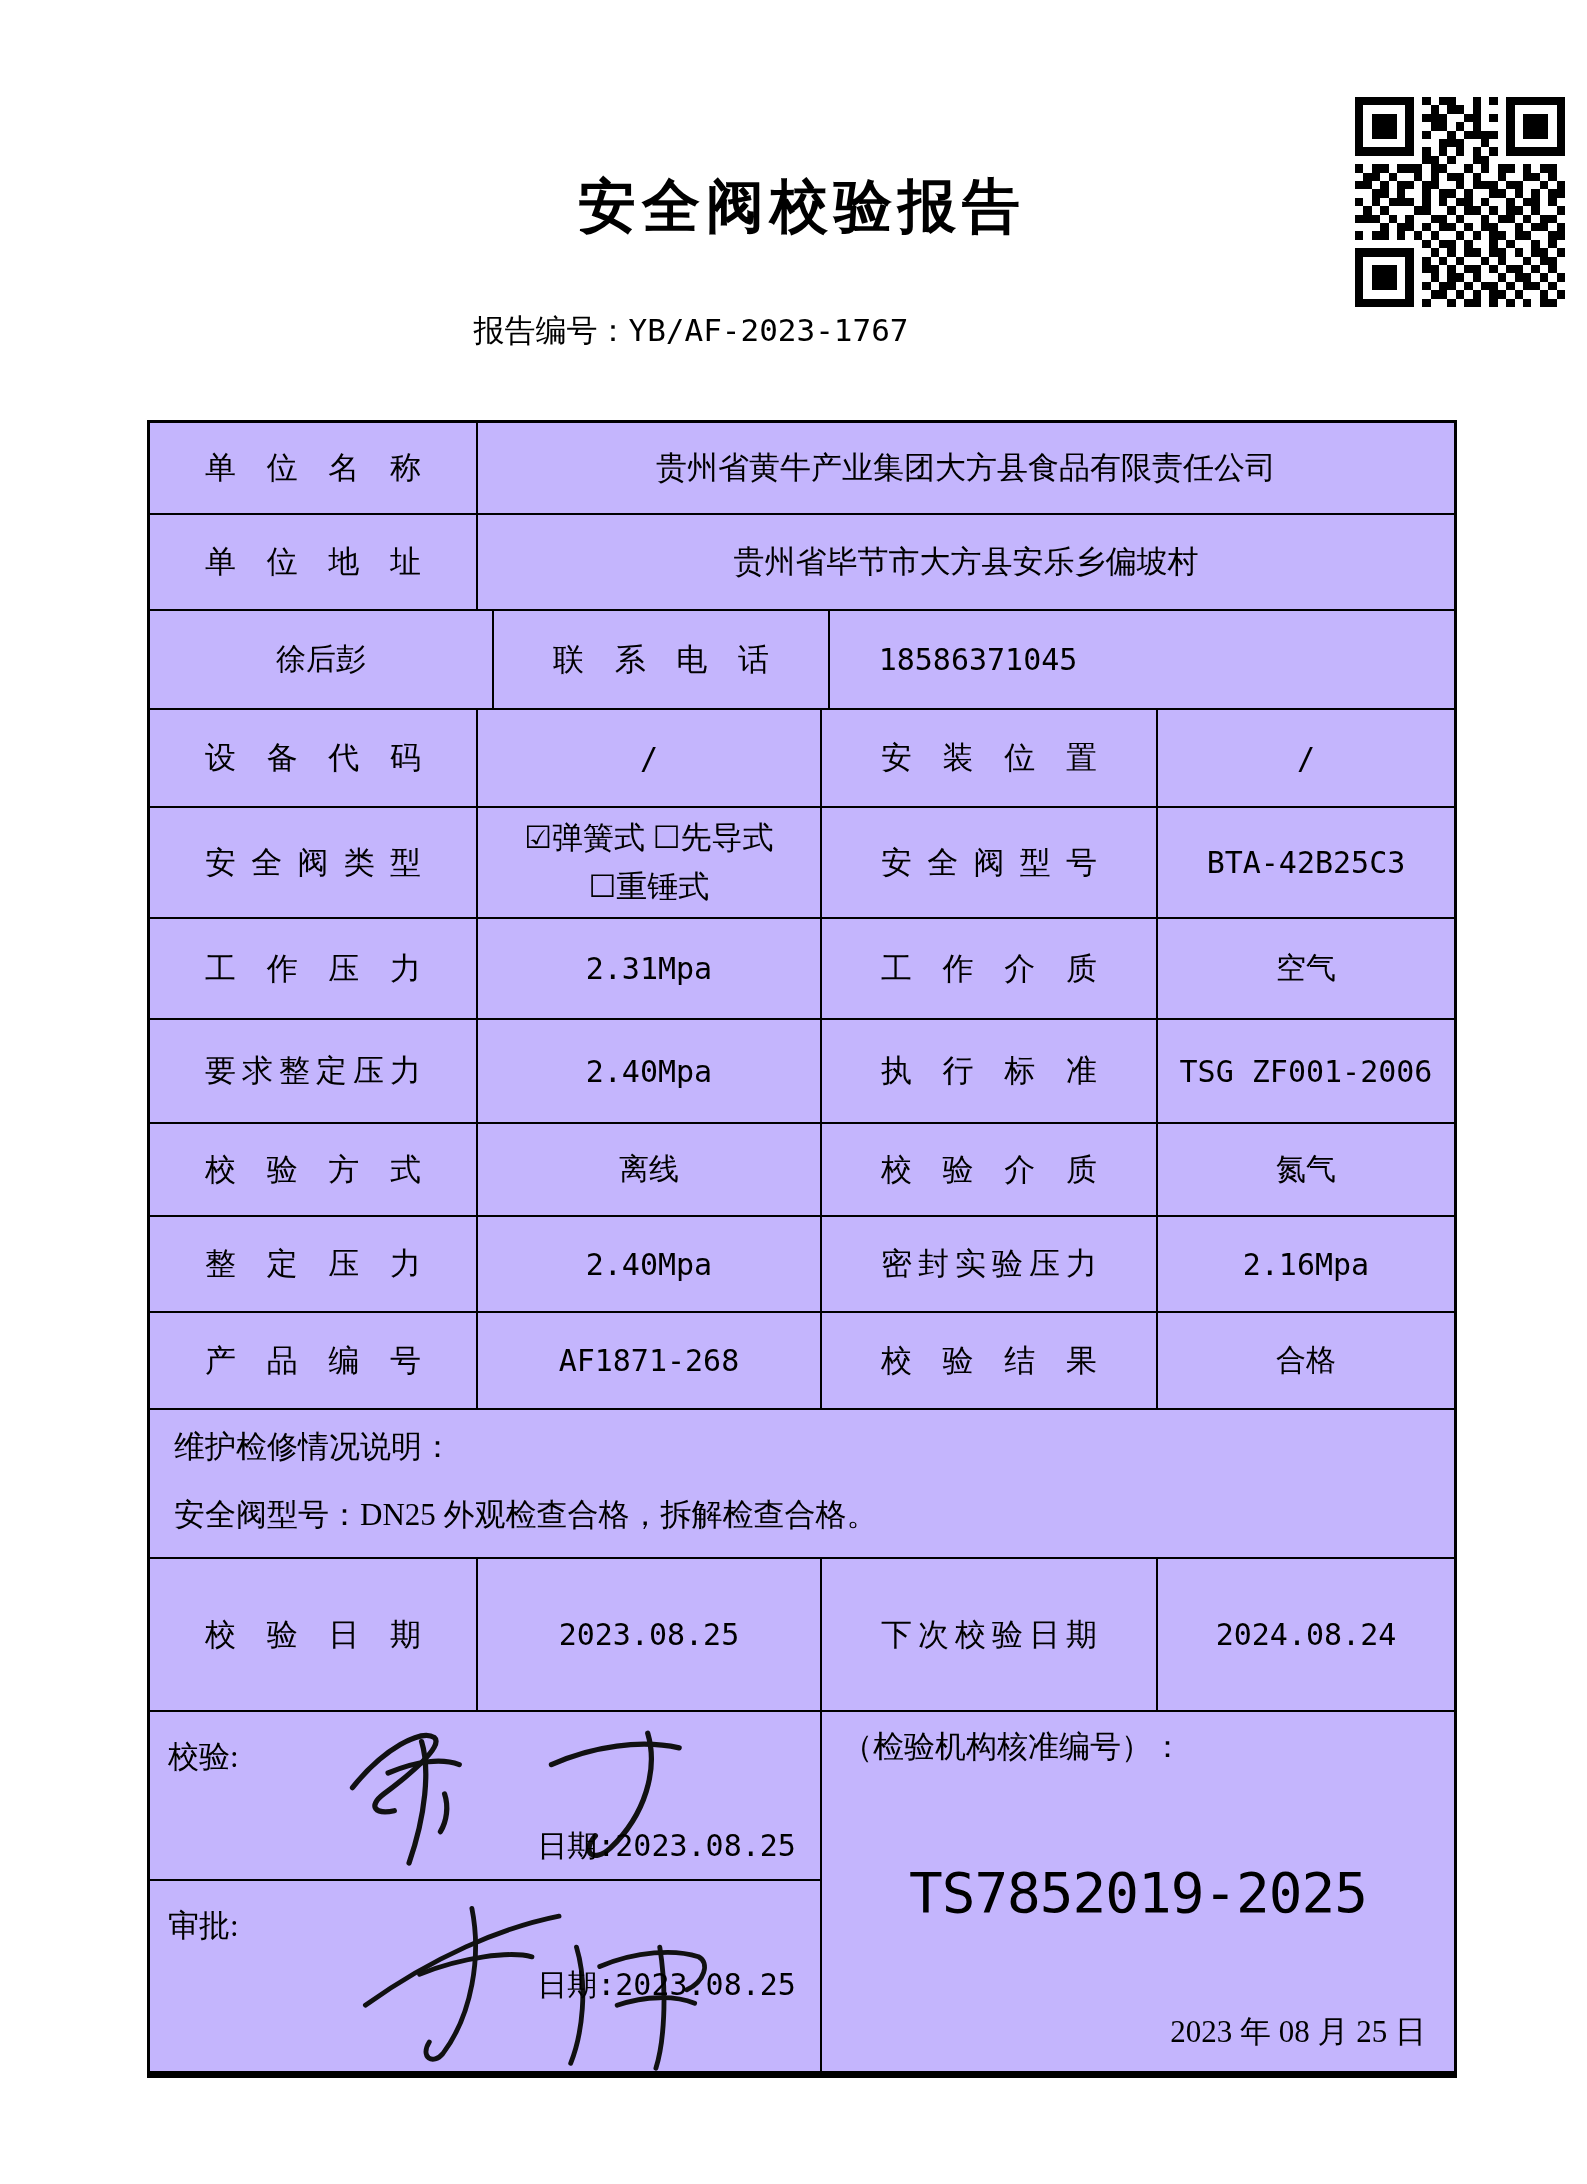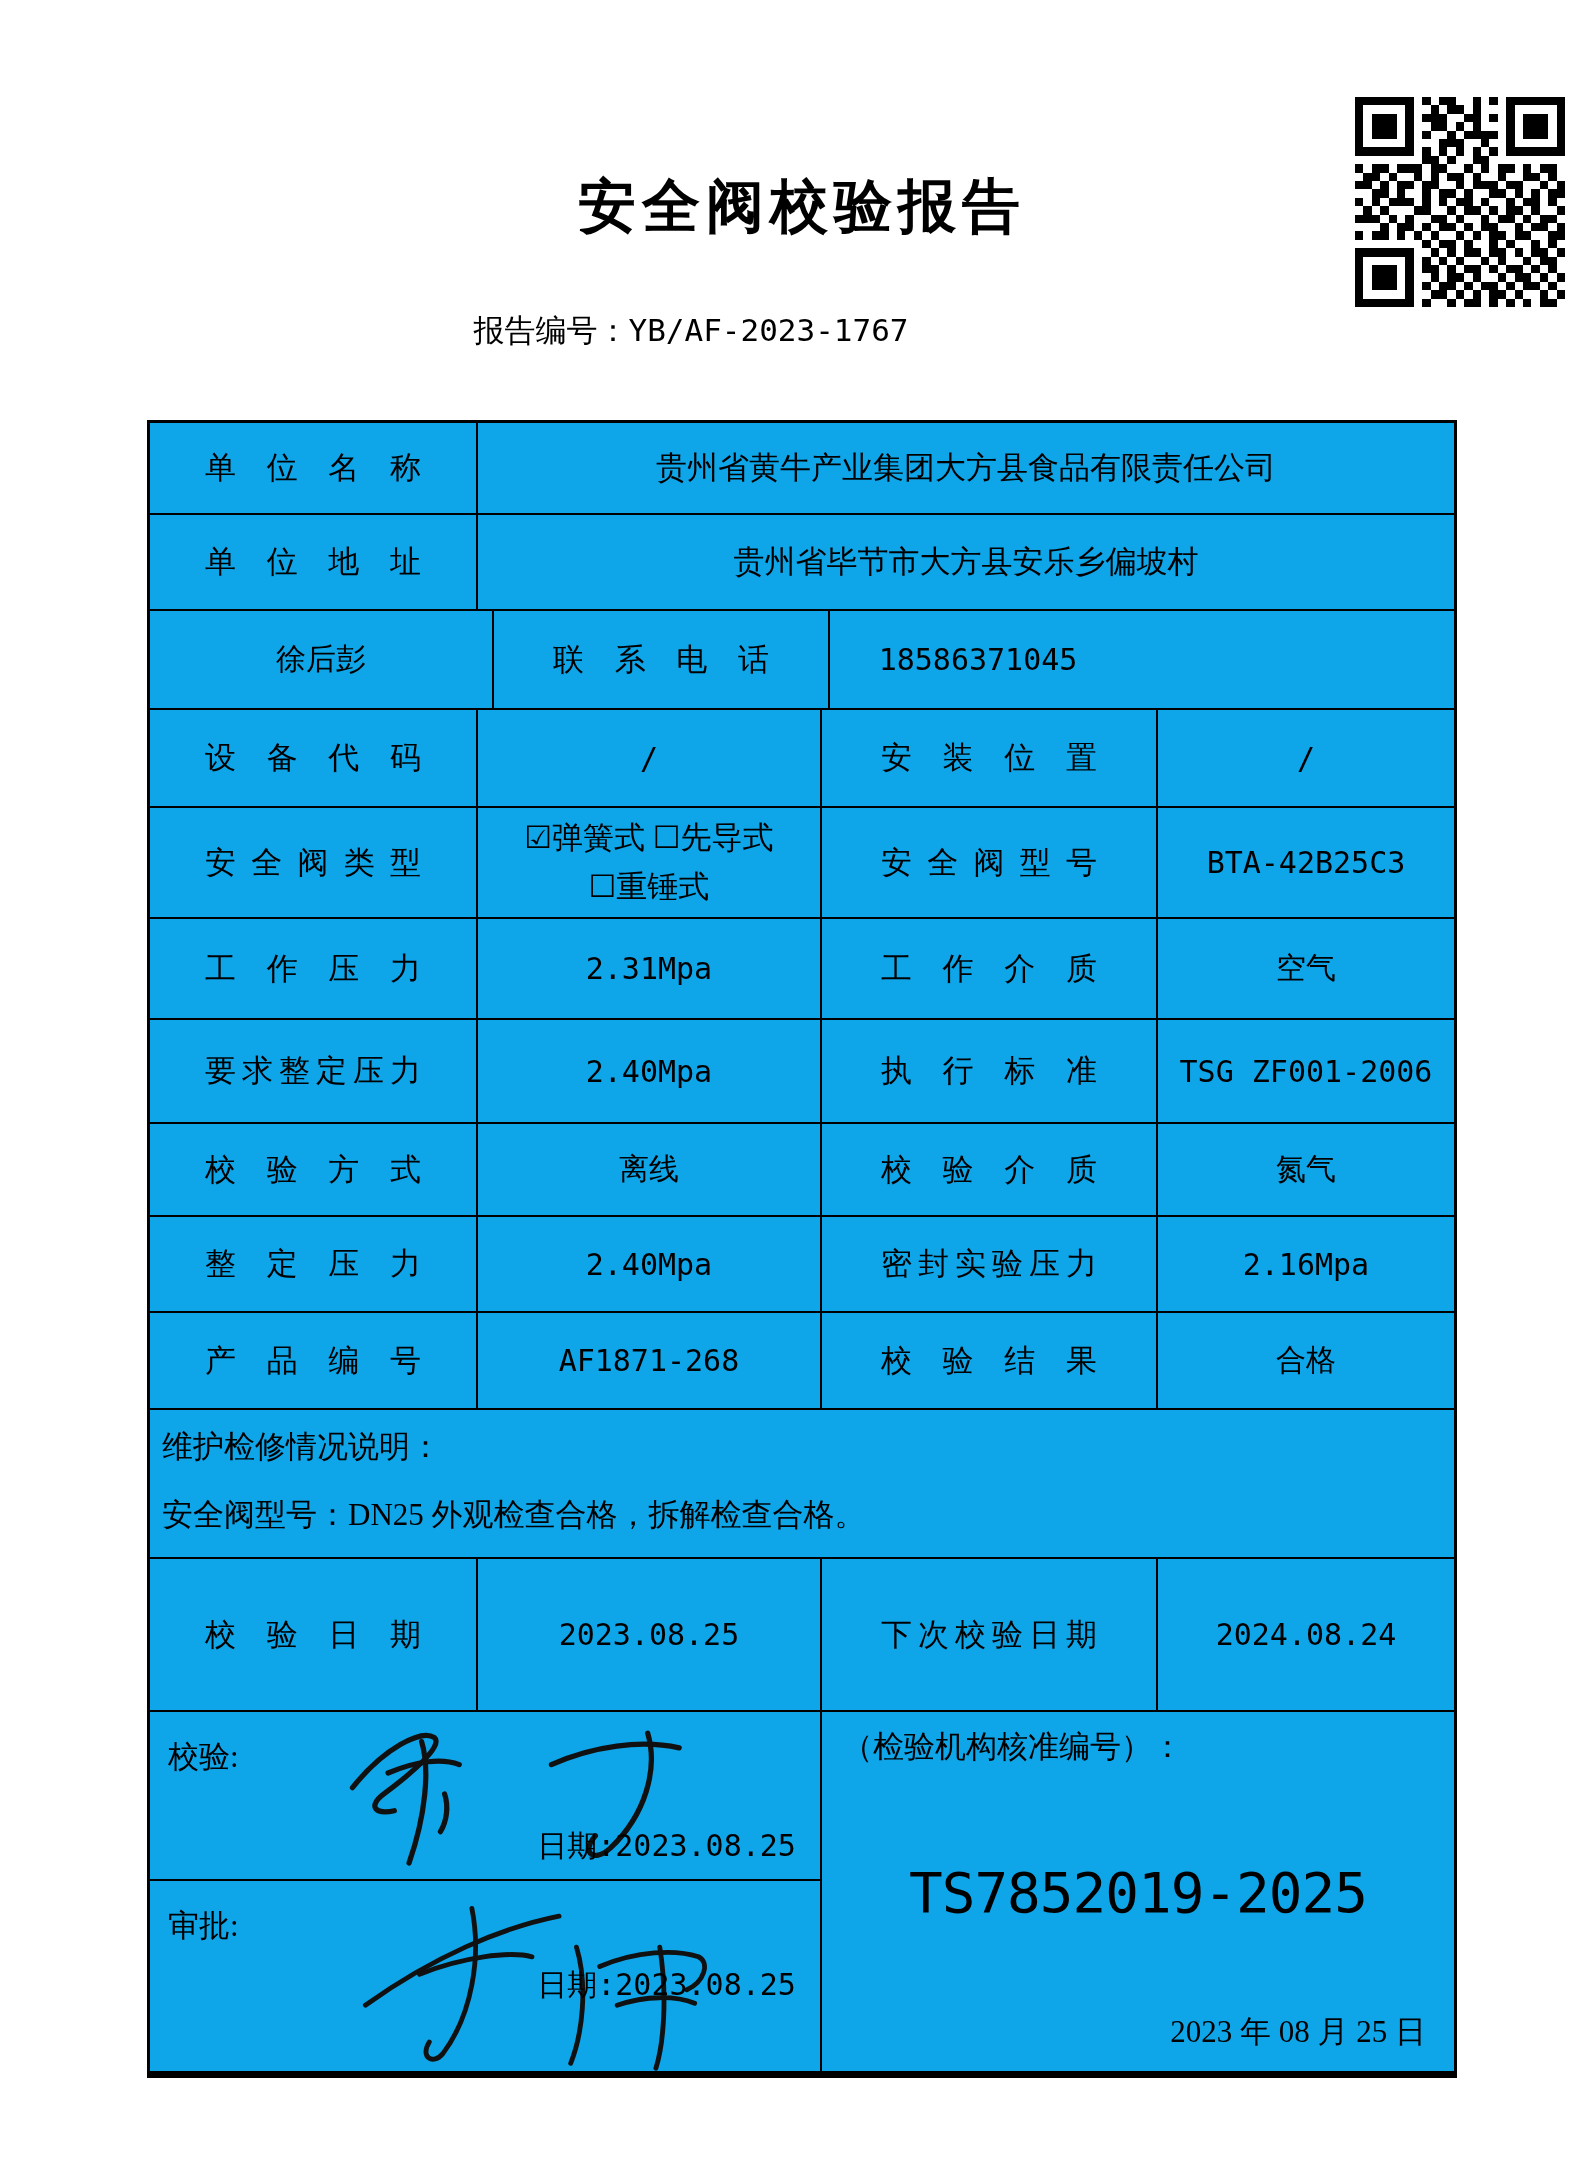--- a/index.html
+++ b/index.html
@@ -35,21 +35,21 @@
     font-size:31px;
   }
   .report-no .num { font-family:"DejaVu Sans Mono","Liberation Serif",serif; }
 
   
   .doc-table {
     margin:68px 110px 0 147px;
     width:1310px;
     border:3px solid #000;
     border-bottom-width:7px;
-    background:#0ea5e9;
+    background:#c4b5fd;
   }
   .trow { display:flex; border-bottom:2px solid #000; }
   .trow.last { border-bottom:none; }
   .cell {
     display:flex; align-items:center; justify-content:center;
     border-right:2px solid #000;
     font-size:31px;
     overflow:hidden;
   }
   .cell.endcol { border-right:none; }
@@ -62,21 +62,21 @@
     display:inline-block;
     min-width:216px;
     text-align:justify;
     text-align-last:justify;
   }
   .value { font-family:"DejaVu Sans Mono","Liberation Serif",serif; font-size:30px; }
   .type-cell { flex-direction:column; line-height:1.55; font-family:"Liberation Serif","DejaVu Serif",serif; }
 
   
   .maint-cell {
-    height:147px; padding:16px 12px;
+    height:147px; padding:16px 24px;
     font-size:31px;
   }
   .maint-cell .note { margin-top:26px; }
 
   
   .bottom { display:flex; }
   .bottom-left { width:51.53%; border-right:2px solid #000; }
   .bottom-right { width:48.47%; position:relative; padding:14px 20px 18px 20px; display:flex; flex-direction:column; }
   .sig-cell { position:relative; height:169px; border-bottom:2px solid #000; }
   .sig-cell.second { height:190px; border-bottom:none; }

